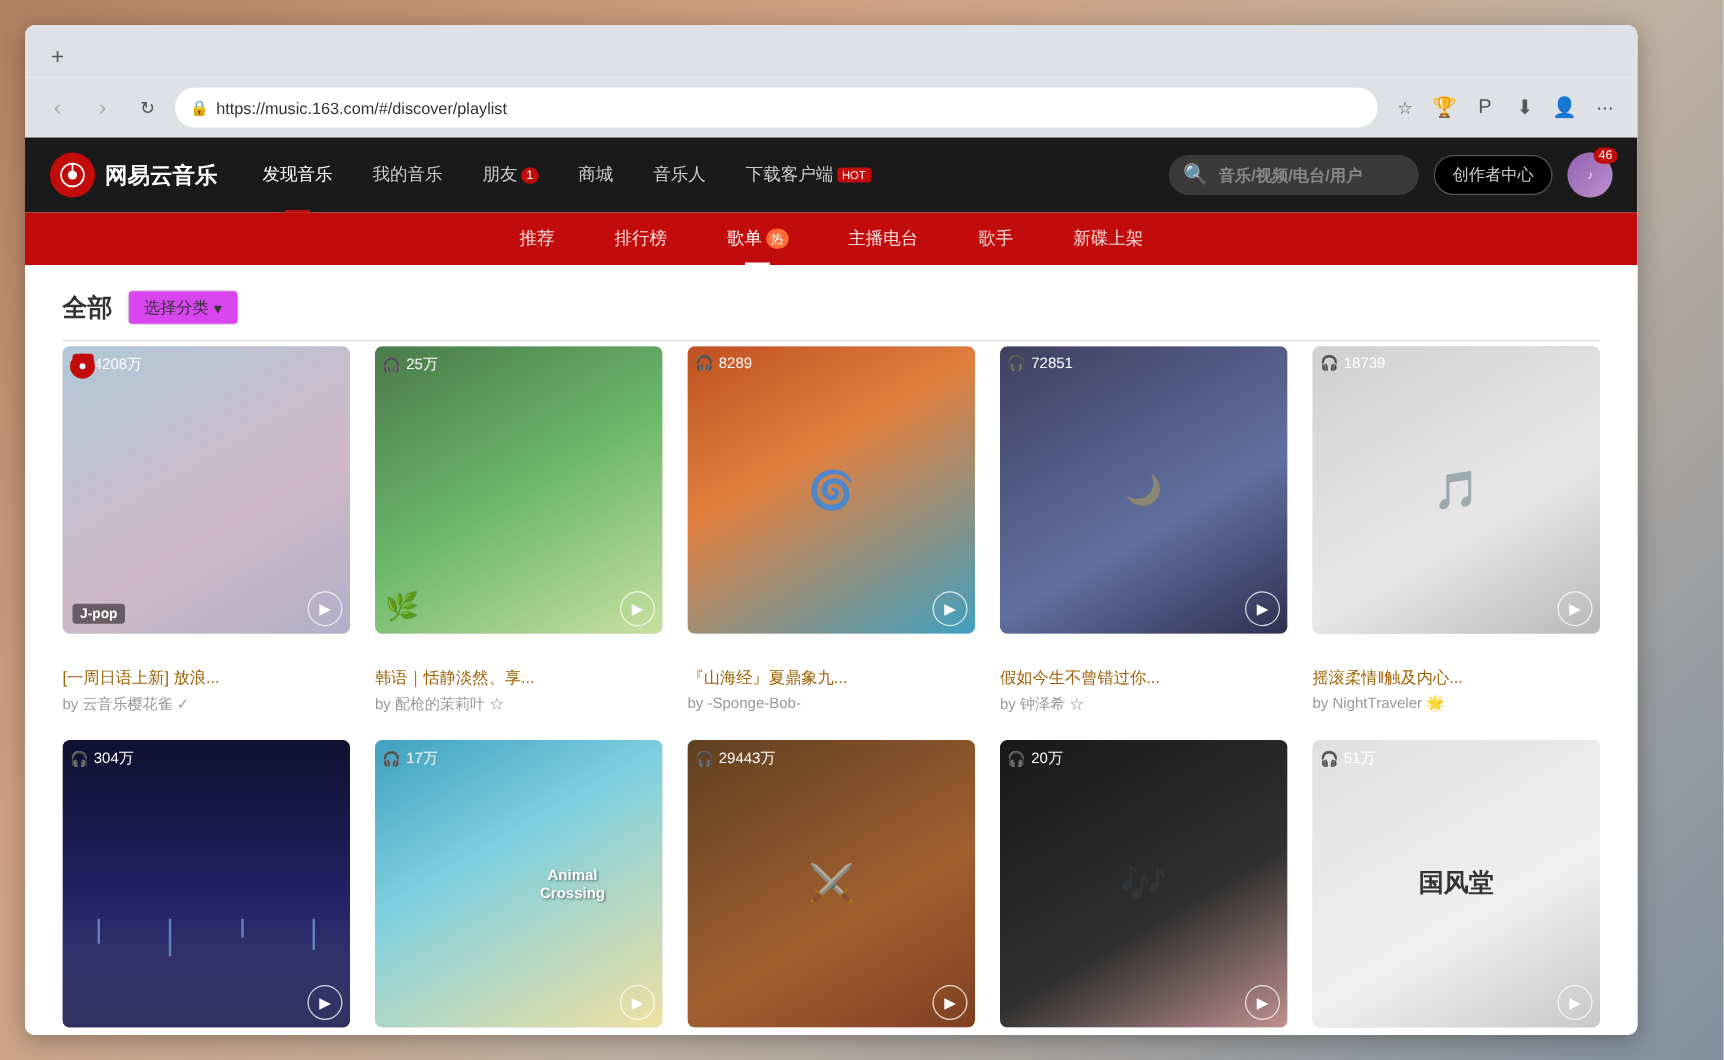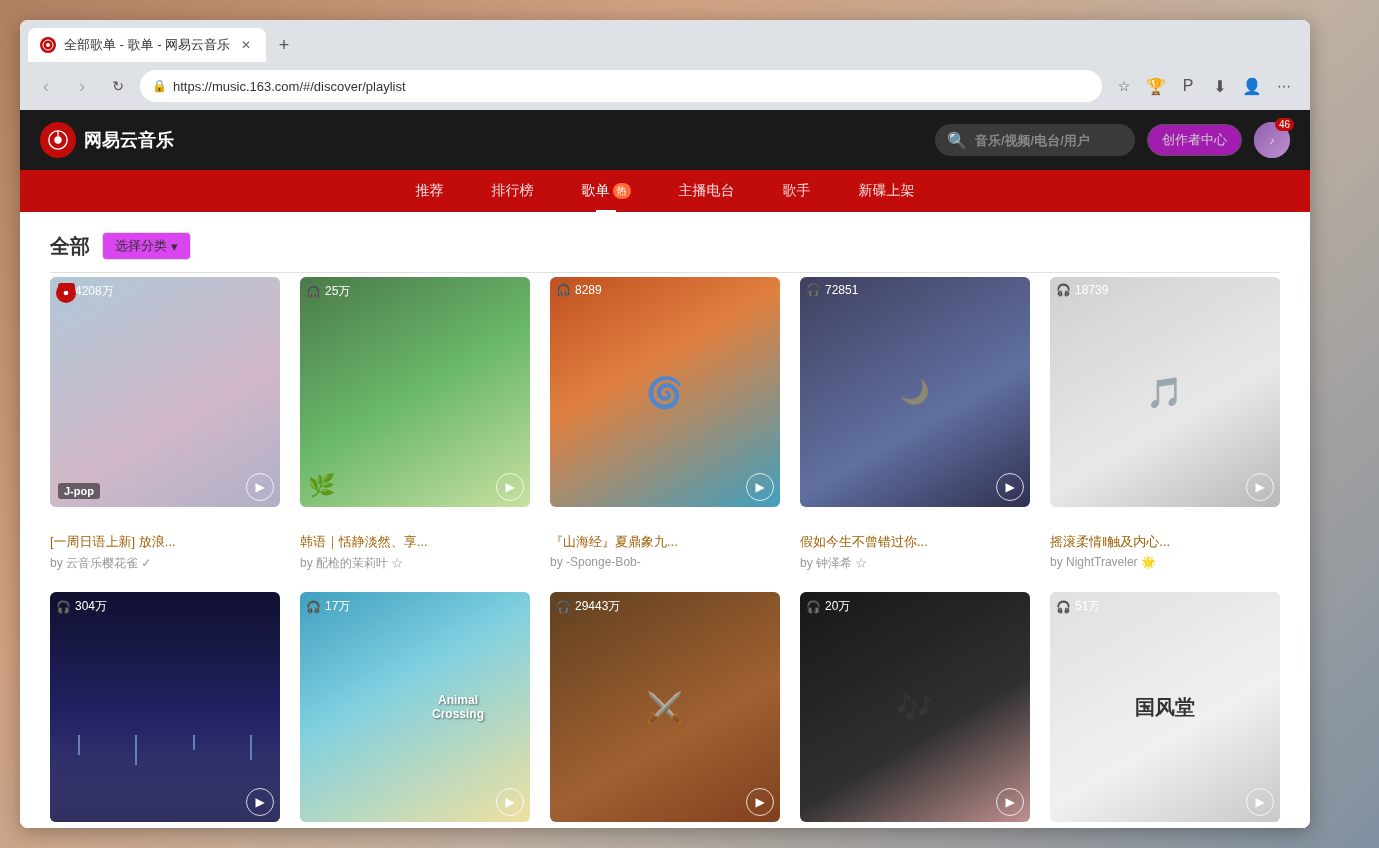--- a/index.html
+++ b/index.html
@@ -32,21 +32,21 @@
     .nav-menu { display: flex; align-items: center; gap: 0; }
     .nav-item { color: #ccc; font-size: 14px; padding: 0 16px; height: 60px; display: flex; align-items: center; cursor: pointer; position: relative; white-space: nowrap; }
     .nav-item.active { color: white; }
     .nav-item.active::after { content: ''; position: absolute; bottom: 0; left: 50%; transform: translateX(-50%); width: 20px; height: 2px; background: #c20c0c; }
     .nav-badge { background: #c20c0c; color: white; font-size: 10px; padding: 1px 4px; border-radius: 8px; margin-left: 3px; }
     .nav-badge-hot { background: #c20c0c; color: white; font-size: 9px; padding: 1px 4px; border-radius: 3px; margin-left: 3px; }
     .header-right { margin-left: auto; display: flex; align-items: center; gap: 12px; }
     .search-bar { background: #3a3a3a; border-radius: 16px; height: 32px; display: flex; align-items: center; padding: 0 12px; gap: 8px; width: 200px; }
     .search-bar input { background: none; border: none; color: #999; font-size: 13px; outline: none; width: 100%; font-weight: bold; }
     .search-bar input::placeholder { color: #888; }
-    .creator-btn { background: #a21caf; border: 1px solid #555; color: #ccc; font-size: 13px; padding: 6px 14px; border-radius: 16px; cursor: pointer; white-space: nowrap; }
+    .creator-btn { background: #000000; border: 1px solid #555; color: #ccc; font-size: 13px; padding: 6px 14px; border-radius: 16px; cursor: pointer; white-space: nowrap; }
     .user-avatar { width: 36px; height: 36px; border-radius: 50%; background: #666; position: relative; overflow: visible; }
     .avatar-badge { position: absolute; top: -4px; right: -4px; background: #c20c0c; color: white; font-size: 10px; padding: 1px 4px; border-radius: 8px; min-width: 16px; text-align: center; }
 
     
     .sub-nav { background: #c20c0c; height: 42px; display: flex; align-items: center; justify-content: center; gap: 0; }
     .sub-nav-item { color: rgba(255,255,255,0.85); font-size: 14px; padding: 0 24px; height: 42px; display: flex; align-items: center; cursor: pointer; position: relative; }
     .sub-nav-item.active { color: white; }
     .sub-nav-item.active::after { content: ''; position: absolute; bottom: 0; left: 50%; transform: translateX(-50%); width: 20px; height: 2px; background: white; }
     .sub-badge { background: #ff6b35; color: white; font-size: 10px; padding: 1px 4px; border-radius: 8px; margin-left: 3px; }
 
@@ -76,30 +76,20 @@
     .avatar-circle { width: 36px; height: 36px; border-radius: 50%; background: linear-gradient(135deg, #8060a0, #c090d0); display: flex; align-items: center; justify-content: center; color: white; font-size: 14px; }
   </style>
 </head>
 <body>
 
 <div class="desktop-bg"></div>
 
 <div class="browser-window">
 
   <div class="tab-bar">
-    <div class="tab">
-      <div class="tab-favicon">
-        <svg viewBox="0 0 24 24" fill="white" width="12" height="12">
-            <circle cx="12" cy="12" r="10" stroke="white" stroke-width="2" fill="none"></circle>
-            <circle cx="12" cy="12" r="4" fill="white"></circle>
-          </svg>
-      </div>
-      <span class="tab-title">全部歌单 - 歌单 - 网易云音乐</span>
-      <span class="tab-close">✕</span>
-    </div>
     <div class="new-tab-btn">+</div>
   </div>
 
   <div class="address-bar">
     <div class="nav-btn disabled" style="font-size:18px;">‹</div>
     <div class="nav-btn disabled" style="font-size:18px;">›</div>
     <div class="nav-btn">↻</div>
     <div class="address-input">
       <span class="lock-icon">🔒</span>
       <span class="address-text">https://music.163.com/#/discover/playlist</span>
@@ -121,20 +111,42 @@
         <div class="logo-icon">
           <svg viewBox="0 0 24 24" fill="white" width="22" height="22">
             <circle cx="12" cy="12" r="10" stroke="white" stroke-width="1.5" fill="none"></circle>
             <circle cx="12" cy="12" r="4" fill="white"></circle>
             <line x1="12" y1="2" x2="12" y2="8" stroke="white" stroke-width="1.5"></line>
           </svg>
         </div>
         <span class="logo-text">网易云音乐</span>
       </div>
 
+      <nav class="nav-menu">
+        <div class="nav-item active">
+          <span>发现音乐</span>
+        </div>
+        <div class="nav-item">
+          <span>我的音乐</span>
+        </div>
+        <div class="nav-item">
+          <span>朋友</span>
+          <span class="nav-badge">1</span>
+        </div>
+        <div class="nav-item">
+          <span>商城</span>
+        </div>
+        <div class="nav-item">
+          <span>音乐人</span>
+        </div>
+        <div class="nav-item">
+          <span>下载客户端</span>
+          <span class="nav-badge-hot">HOT</span>
+        </div>
+      </nav>
 
       <div class="header-right">
         <div class="search-bar">
           <span>🔍</span>
           <input type="text" readonly="" style="pointer-events: none;" placeholder="音乐/视频/电台/用户">
         </div>
         <button class="creator-btn">创作者中心</button>
         <div class="user-avatar">
           <div class="avatar-circle" style="background: linear-gradient(135deg, #9060b0, #c090d0);">
             <span style="font-size:10px; opacity:0.7;">♪</span>

